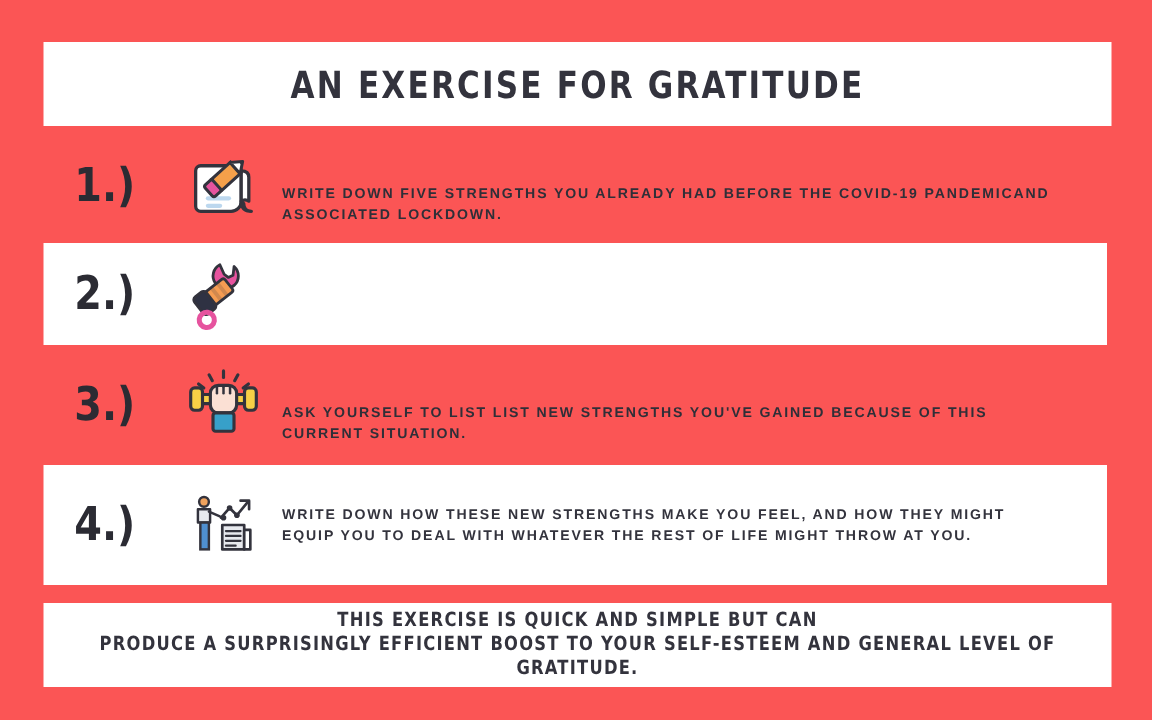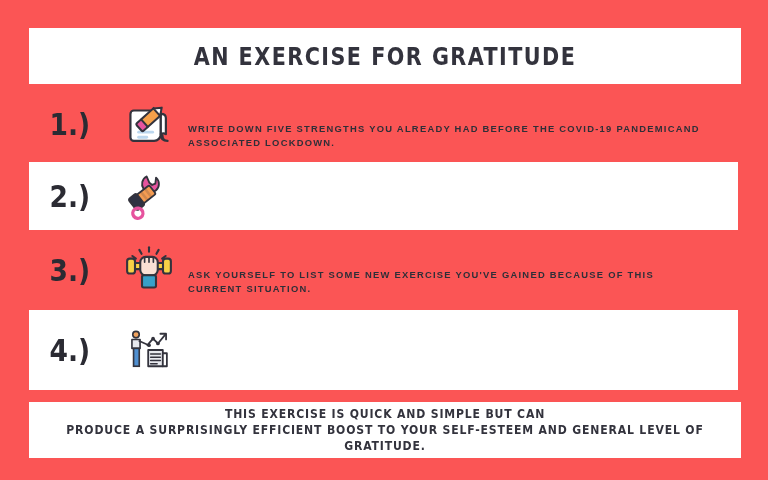--- a/index.html
+++ b/index.html
@@ -140,21 +140,21 @@
         </g>
         <rect x="22" y="17" width="20" height="21" rx="6" fill="#fbe0d4" stroke="#33333d" stroke-width="2.4"></rect>
         <g stroke="#33333d" stroke-width="1.9" stroke-linecap="round">
           <line x1="27" y1="18.5" x2="27" y2="23"></line>
           <line x1="32" y1="18.5" x2="32" y2="23"></line>
           <line x1="37" y1="18.5" x2="37" y2="23"></line>
         </g>
         <rect x="24" y="38" width="16" height="14" rx="2" fill="#37a0c9" stroke="#33333d" stroke-width="2.4"></rect>
       </svg>
     </div>
-    <div class="body-text">ASK YOURSELF TO LIST SOME NEW EXERCISE YOU'VE GAINED BECAUSE OF THIS CURRENT SITUATION.</div>
+    <div class="body-text">ASK YOURSELF TO LIST LIST NEW STRENGTHS YOU'VE GAINED BECAUSE OF THIS CURRENT SITUATION.</div>
   </div>
 
   <div class="row" id="row4">
     <div class="num">4.)</div>
     <div class="icon-cell">
       <svg width="52" height="52" viewBox="0 0 64 64">
         <g stroke="#33333d" stroke-width="2.2" fill="none" stroke-linecap="round" stroke-linejoin="round">
           <polyline points="30,26 37,18 43,24 52,13"></polyline>
           <polyline points="46,12 53,12 53,19"></polyline>
         </g>
@@ -170,20 +170,21 @@
         <path d="M31 32 h18 v20 h-18 z" fill="#e7e9ee" stroke="#33333d" stroke-width="2.2" stroke-linejoin="round"></path>
         <path d="M49 36 h5 v16 h-5 z" fill="#ffffff" stroke="#33333d" stroke-width="2.2" stroke-linejoin="round"></path>
         <g stroke="#33333d" stroke-width="1.8" stroke-linecap="round">
           <line x1="34" y1="37" x2="46" y2="37"></line>
           <line x1="34" y1="41" x2="46" y2="41"></line>
           <line x1="34" y1="45" x2="46" y2="45"></line>
           <line x1="34" y1="49" x2="42" y2="49"></line>
         </g>
       </svg>
     </div>
+    <div class="body-text">WRITE DOWN HOW THESE NEW STRENGTHS MAKE YOU FEEL, AND HOW THEY MIGHT EQUIP YOU TO DEAL WITH WHATEVER THE REST OF LIFE MIGHT THROW AT YOU.</div>
   </div>
 
   <div id="footer-text">
     <span>THIS EXERCISE IS QUICK AND SIMPLE BUT CAN</span>
     <span>PRODUCE A SURPRISINGLY EFFICIENT BOOST TO YOUR SELF-ESTEEM AND GENERAL LEVEL OF</span>
     <span>GRATITUDE.</span>
   </div>
 
 </div>
 

